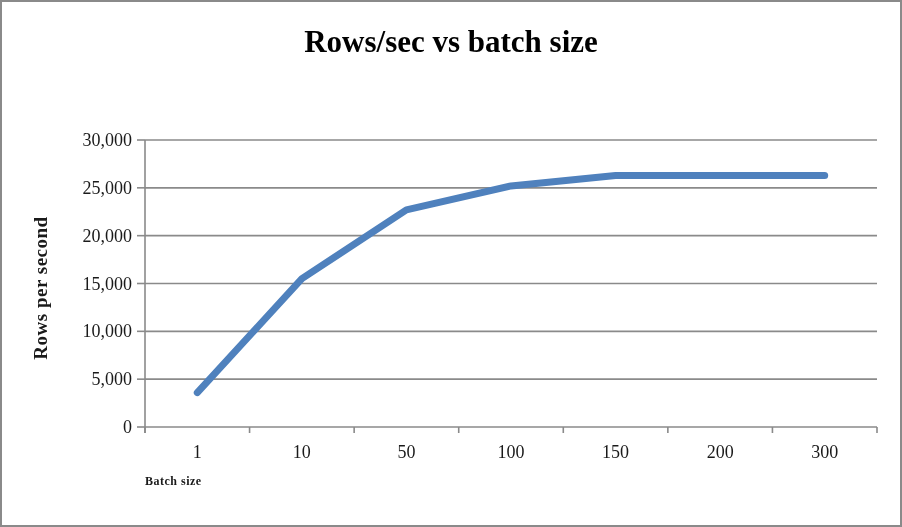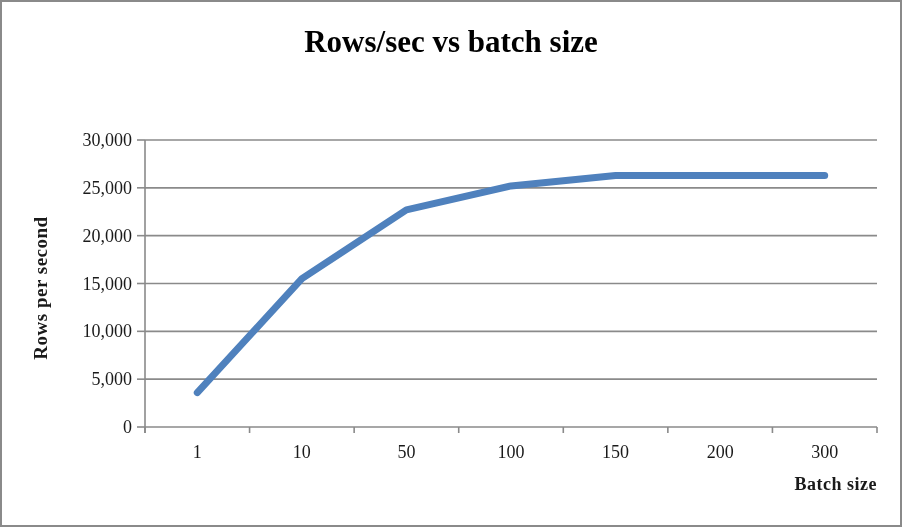--- a/index.html
+++ b/index.html
@@ -47,22 +47,22 @@
     font-weight: bold;
     color: #1a1a1a;
     transform: rotate(-90deg);
     letter-spacing: 0.5px;
   }
   .x-axis-title {
     position: absolute;
     left: 143px;
     top: 472px;
     width: 732px;
-    text-align: right;
-    font-size: 18px;
+    text-align: left;
+    font-size: 12px;
     font-weight: bold;
     color: #1a1a1a;
     letter-spacing: 0.5px;
   }
   .tick-label {
     font-family: "Liberation Serif", "DejaVu Serif", serif;
     font-size: 18px;
     fill: #1a1a1a;
   }
 </style>

